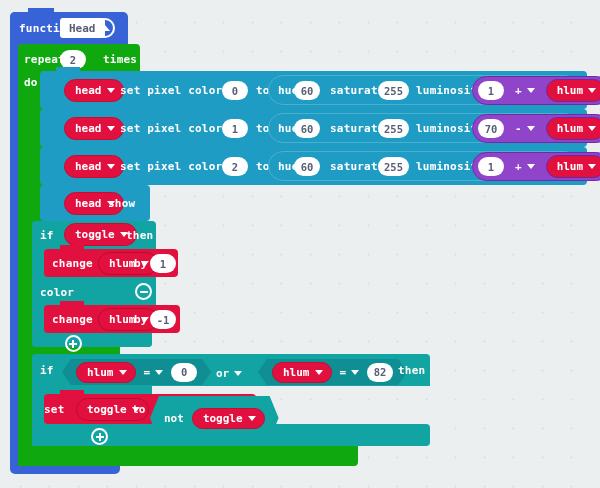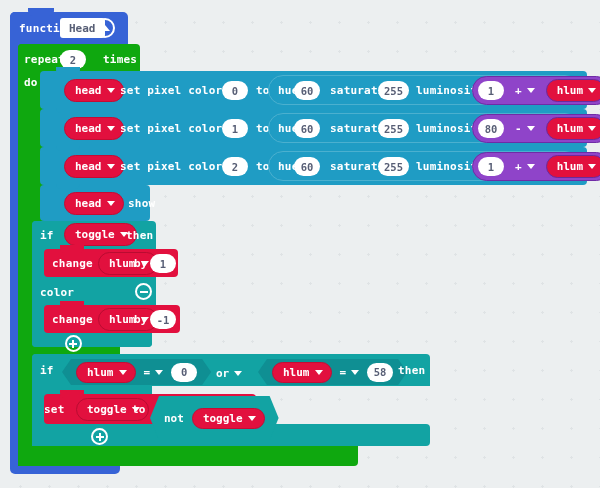--- a/index.html
+++ b/index.html
@@ -223,21 +223,21 @@
   <div class="blk lbl" style="left:120px; top:123px;">set pixel color at</div>
   <div class="blk numfield" style="left:222px; top:119px;">1</div>
   <div class="blk lbl" style="left:256px; top:123px;">to</div>
   <div class="blk" style="left:268px; top:113px; width:312px; height:30px; border:1.5px solid #4bb0cf; border-radius:15px;"></div>
   <div class="blk lbl" style="left:278px; top:123px;">hue</div>
   <div class="blk numfield" style="left:294px; top:119px;">60</div>
   <div class="blk lbl" style="left:330px; top:123px;">saturation</div>
   <div class="blk numfield" style="left:378px; top:119px;">255</div>
   <div class="blk lbl" style="left:416px; top:123px;">luminosity</div>
   <div class="blk oper" style="left:472px; top:114px;">
-    <span class="numfield">80</span>
+    <span class="numfield">70</span>
     <span class="opsel">
       <span>-</span>
       <span class="caret"></span>
     </span>
     <span class="varpill onpurple">
       <span>hlum</span>
       <span class="caret"></span>
     </span>
   </div>
 
@@ -270,21 +270,21 @@
     </span>
   </div>
 
   
   <div class="blk" style="left:40px; top:185px; width:110px; height:36px; background:#1f9cc4; border-radius:4px;"></div>
   <div class="blk" style="left:56px; top:181px; width:24px; height:8px; background:#1f9cc4; border-radius:0 0 5px 5px;"></div>
   <div class="blk varpill" style="left:64px; top:192px;">
     <span>head</span>
     <span class="caret"></span>
   </div>
-  <div class="blk lbl" style="left:128px; top:198px;">show</div>
+  <div class="blk lbl" style="left:108px; top:198px;">show</div>
 
   
   <div class="blk" style="left:32px; top:221px; width:120px; height:126px; background:#12a3a3; border-radius:4px;"></div>
   <div class="blk" style="left:32px; top:221px; width:124px; height:28px; background:#12a3a3; border-radius:4px 4px 0 0;"></div>
   <div class="blk" style="left:32px; top:277px; width:124px; height:28px; background:#12a3a3;"></div>
   <div class="blk" style="left:32px; top:333px; width:120px; height:14px; background:#12a3a3; border-radius:0 0 4px 4px;"></div>
 
   <div class="blk lbl" style="left:40px; top:230px;">if</div>
   <div class="blk varpill" style="left:64px; top:223px;">
     <span>toggle</span>
@@ -353,21 +353,21 @@
   
   <div class="blk hexa dk" style="left:258px; top:359px;">
     <span class="varpill" style="height:21px;">
       <span>hlum</span>
       <span class="caret"></span>
     </span>
     <span class="opsel" style="padding:0;">
       <span>=</span>
       <span class="caret"></span>
     </span>
-    <span class="numfield">58</span>
+    <span class="numfield">82</span>
   </div>
 
   <div class="blk lbl" style="left:398px; top:365px;">then</div>
 
   
   <div class="blk" style="left:44px; top:394px; width:212px; height:30px; background:#e2103e; border-radius:4px;"></div>
   <div class="blk" style="left:60px; top:390px; width:24px; height:8px; background:#e2103e; border-radius:0 0 5px 5px;"></div>
   <div class="blk lbl" style="left:44px; top:404px;">set</div>
   <div class="blk varpill onred" style="left:76px; top:398px;">
     <span>toggle</span>

